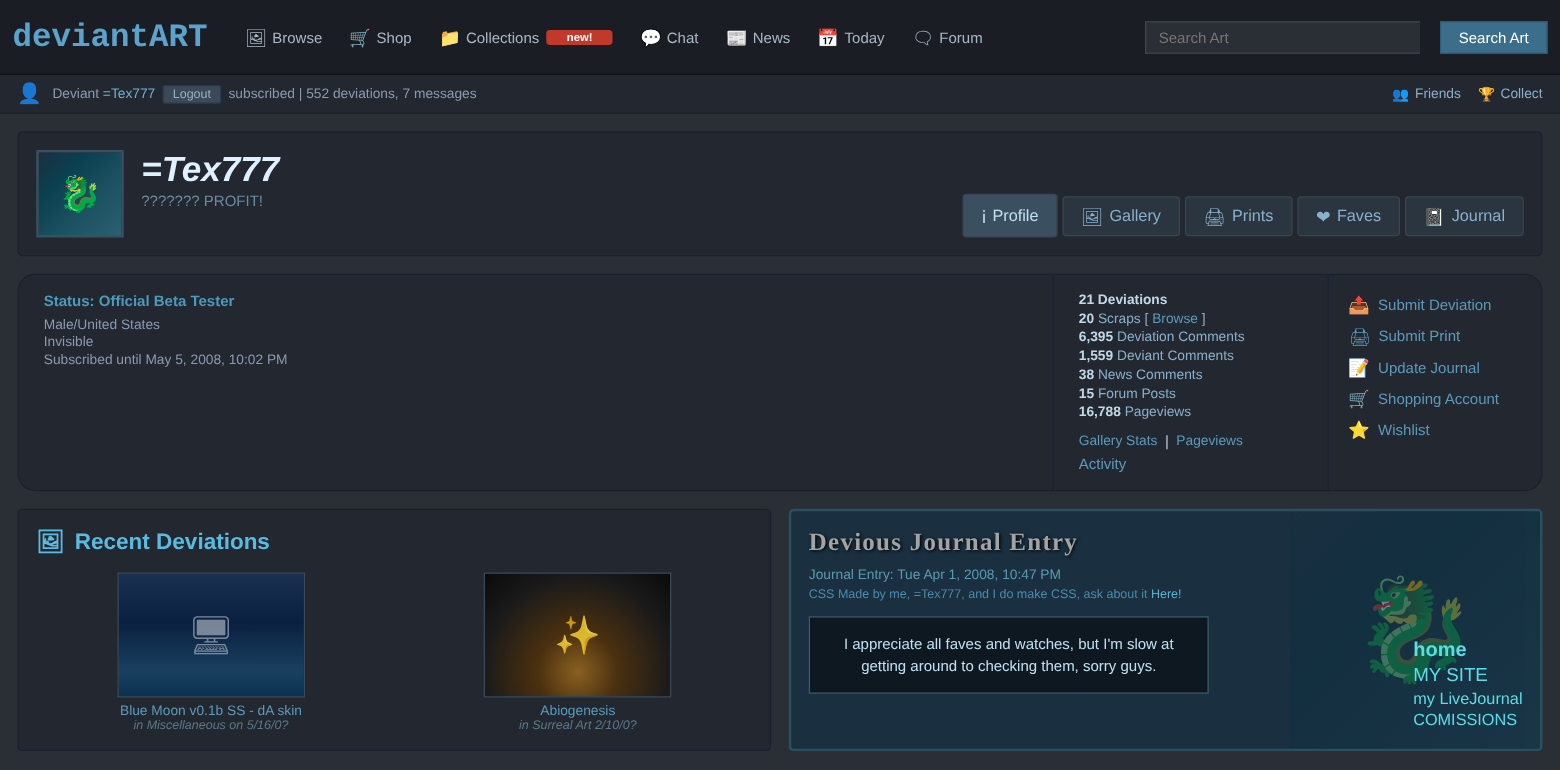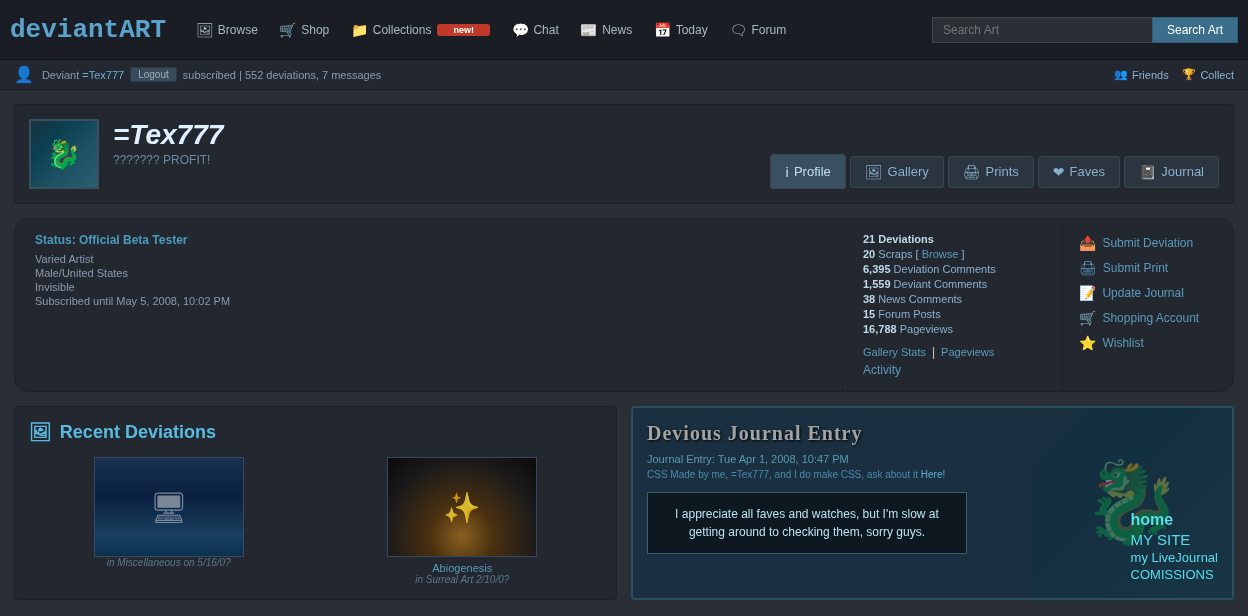--- a/index.html
+++ b/index.html
@@ -52,21 +52,21 @@
       color: #fff;
       font-size: 9px;
       padding: 1px 16px;
       border-radius: 3px;
       font-weight: bold;
       margin-left: 2px;
     }
     .search-area {
       display: flex;
       align-items: center;
-      gap: 0;
+      gap: 16px;
       margin-left: auto;
     }
     .search-input {
       background: #2a2e35;
       border: 1px solid #444;
       border-right: none;
       color: #ccc;
       padding: 5px 10px;
       width: 220px;
       font-size: 12px;
@@ -508,21 +508,20 @@
         <span class="tab-icon">📓</span>
         <span>Journal</span>
       </a>
     </div>
   </div>
 
   <div class="profile-body">
 
     <div class="profile-info">
       <div class="status-official">Status: Official Beta Tester</div>
-      <div class="info-line">Varied Artist</div>
       <div class="info-line">Male/United States</div>
       <div class="info-line">Invisible</div>
       <div class="info-line">Subscribed until May 5, 2008, 10:02 PM</div>
     </div>
 
     <div class="stats-panel">
       <div class="stat-line">
         <strong>21 Deviations</strong>
       </div>
       <div class="stat-line">
@@ -590,20 +589,21 @@
     <div class="recent-deviations">
       <div class="section-title">
         <span class="section-icon">🖼</span>
         <span>Recent Deviations</span>
       </div>
       <div class="deviations-grid">
         <div class="deviation-item">
           <div class="deviation-thumb">
             <div class="thumb-bluemoon"></div>
           </div>
+          <a class="deviation-title">Blue Moon v0.1b SS - dA skin</a>
           <div class="deviation-category">in Miscellaneous on 5/16/0?</div>
         </div>
         <div class="deviation-item">
           <div class="deviation-thumb">
             <div class="thumb-abiogenesis"></div>
           </div>
           <a class="deviation-title">Abiogenesis</a>
           <div class="deviation-category">in Surreal Art 2/10/0?</div>
         </div>
       </div>

